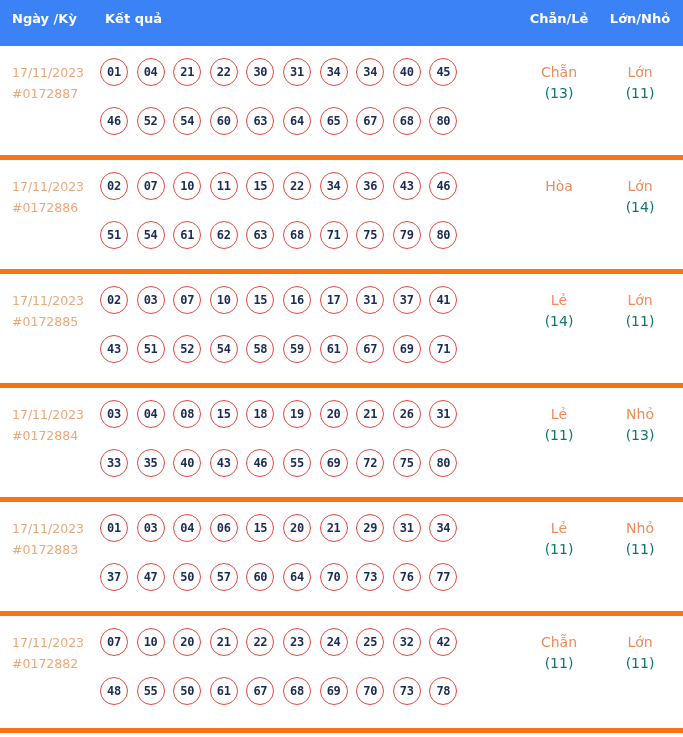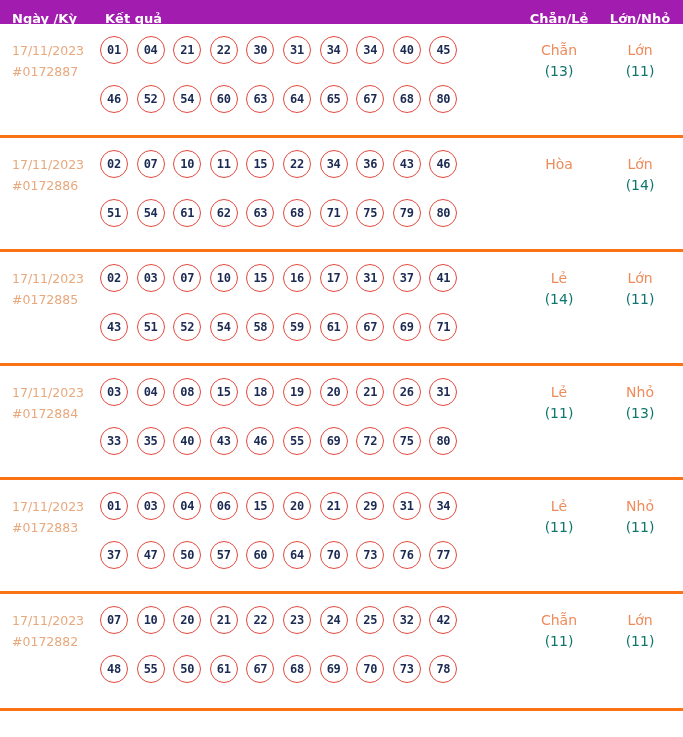--- a/index.html
+++ b/index.html
@@ -14,22 +14,22 @@
     overflow: hidden;
   }
 
   .lottery-table {
     width: 683px;
     position: relative;
   }
 
   
   .table-header {
-    height: 24px;
-    background: #a21caf;
+    height: 46px;
+    background: #3b82f6;
     position: relative;
     padding-left: 36px;
   }
   .table-header .col-label {
     position: absolute;
     top: 0;
     height: 38px;
     line-height: 38px;
     color: #ffffff;
     font-size: 13px;
@@ -38,21 +38,21 @@
   }
   .th-date   { left: 12px; }
   .th-result { left: 105px; }
   .th-oe     { left: 500px; width: 118px; text-align: center; }
   .th-bs     { left: 600px; width: 80px;  text-align: center; }
 
   
   .result-row {
     position: relative;
     height: 114px;
-    border-bottom: 3px solid #f97316;
+    border-bottom: 5px solid #f97316;
     box-sizing: border-box;
   }
   .result-row.last { height: 117px; }
 
   .row-date {
     position: absolute;
     left: 12px;
     top: 16px;
     width: 88px;
     color: #e8a87c;

